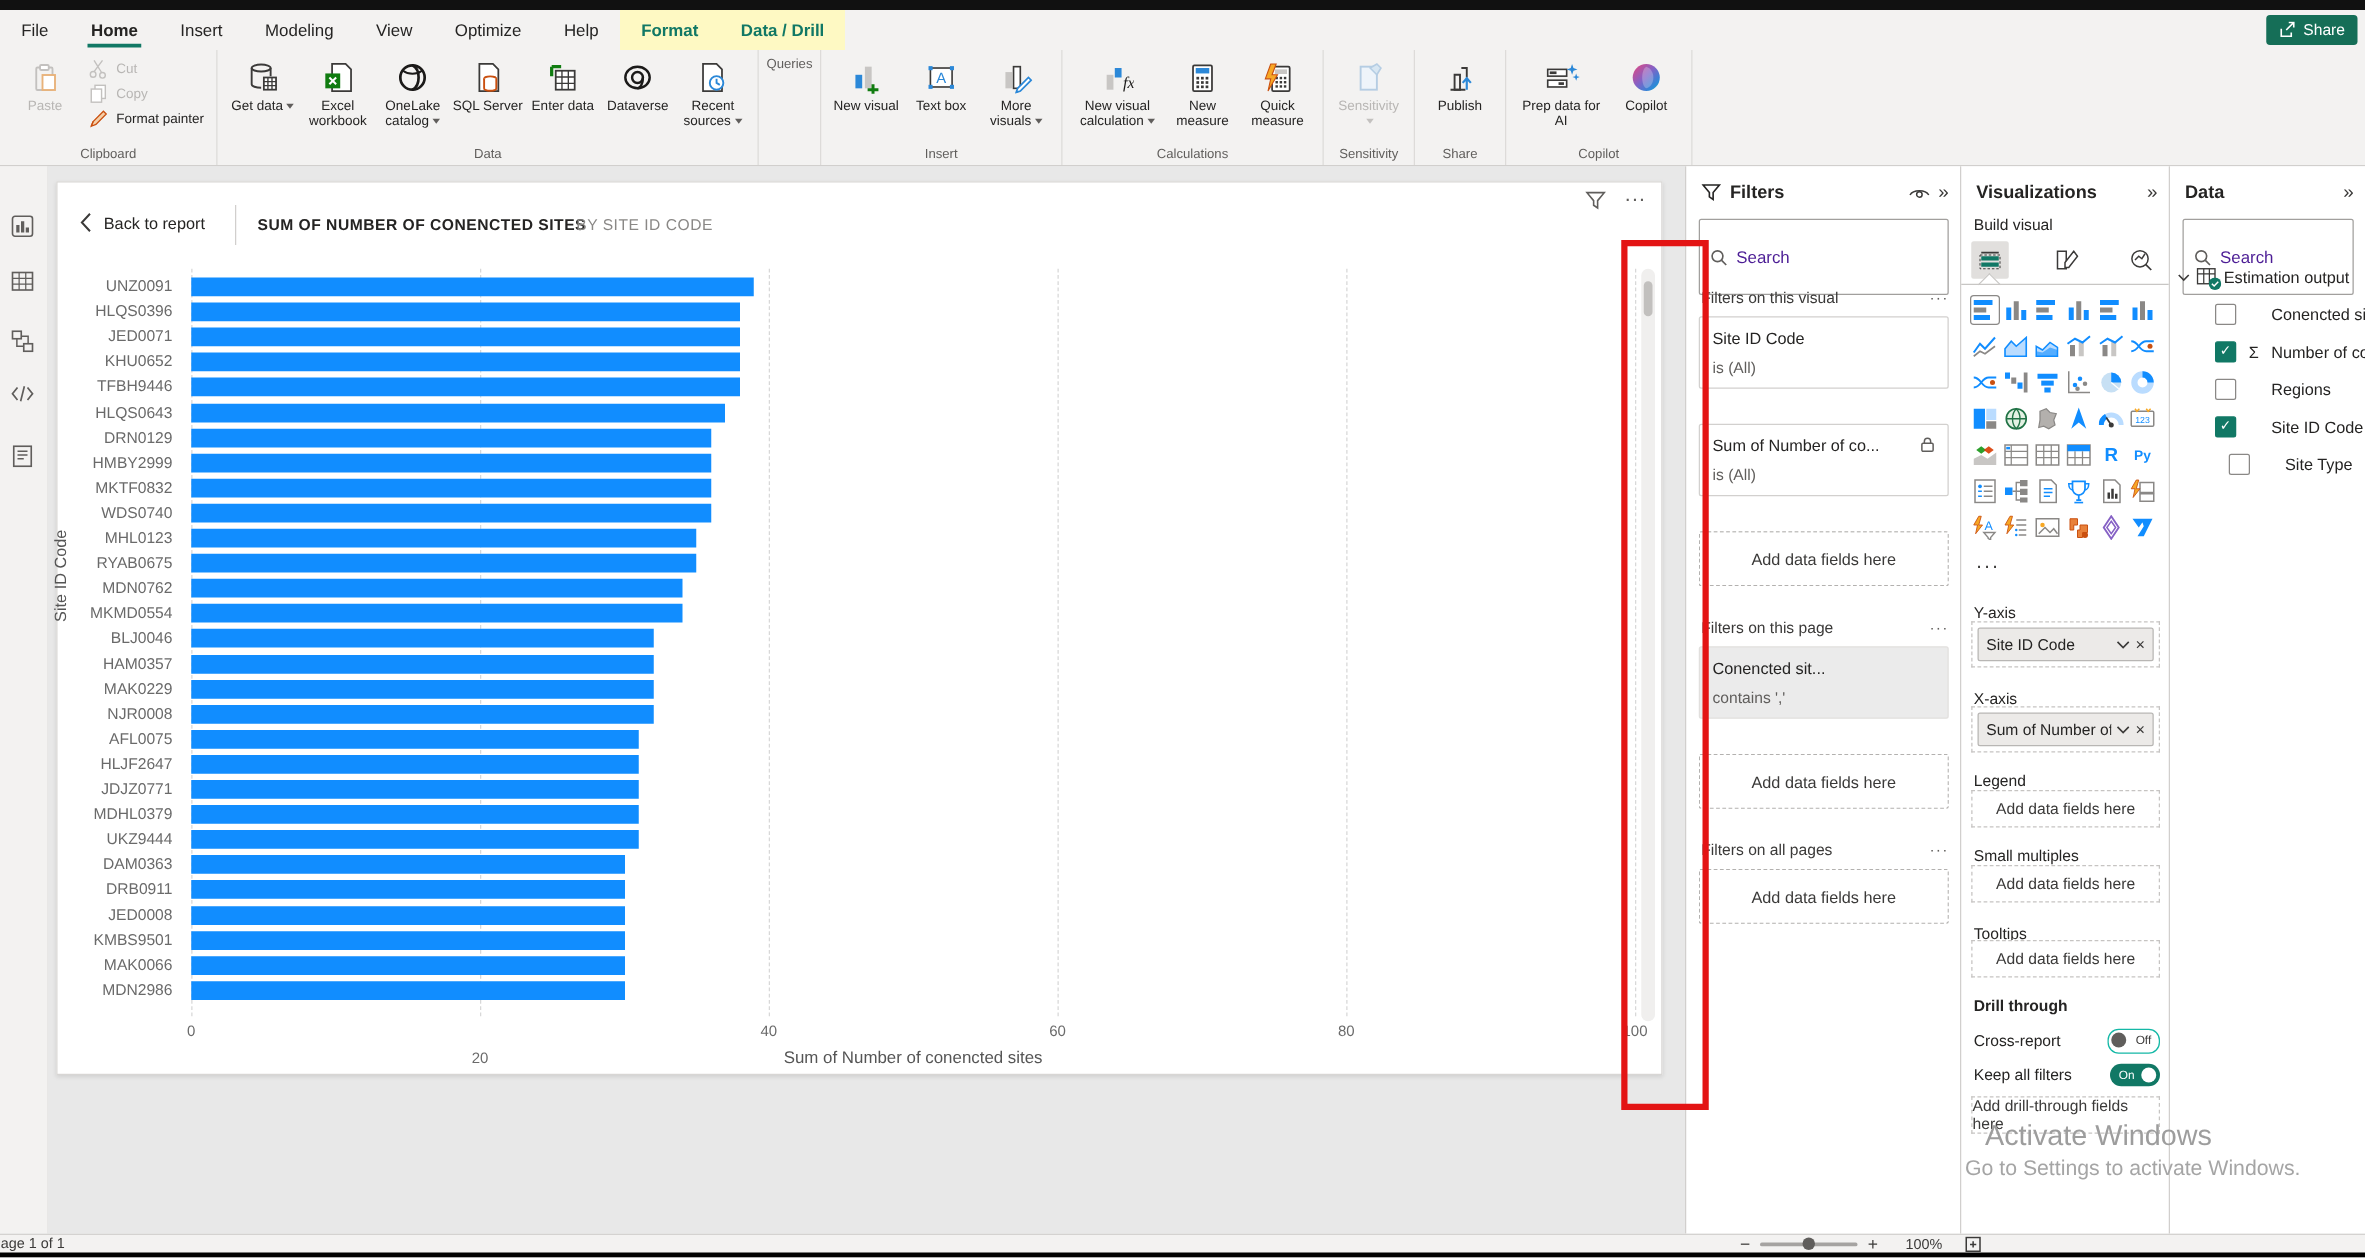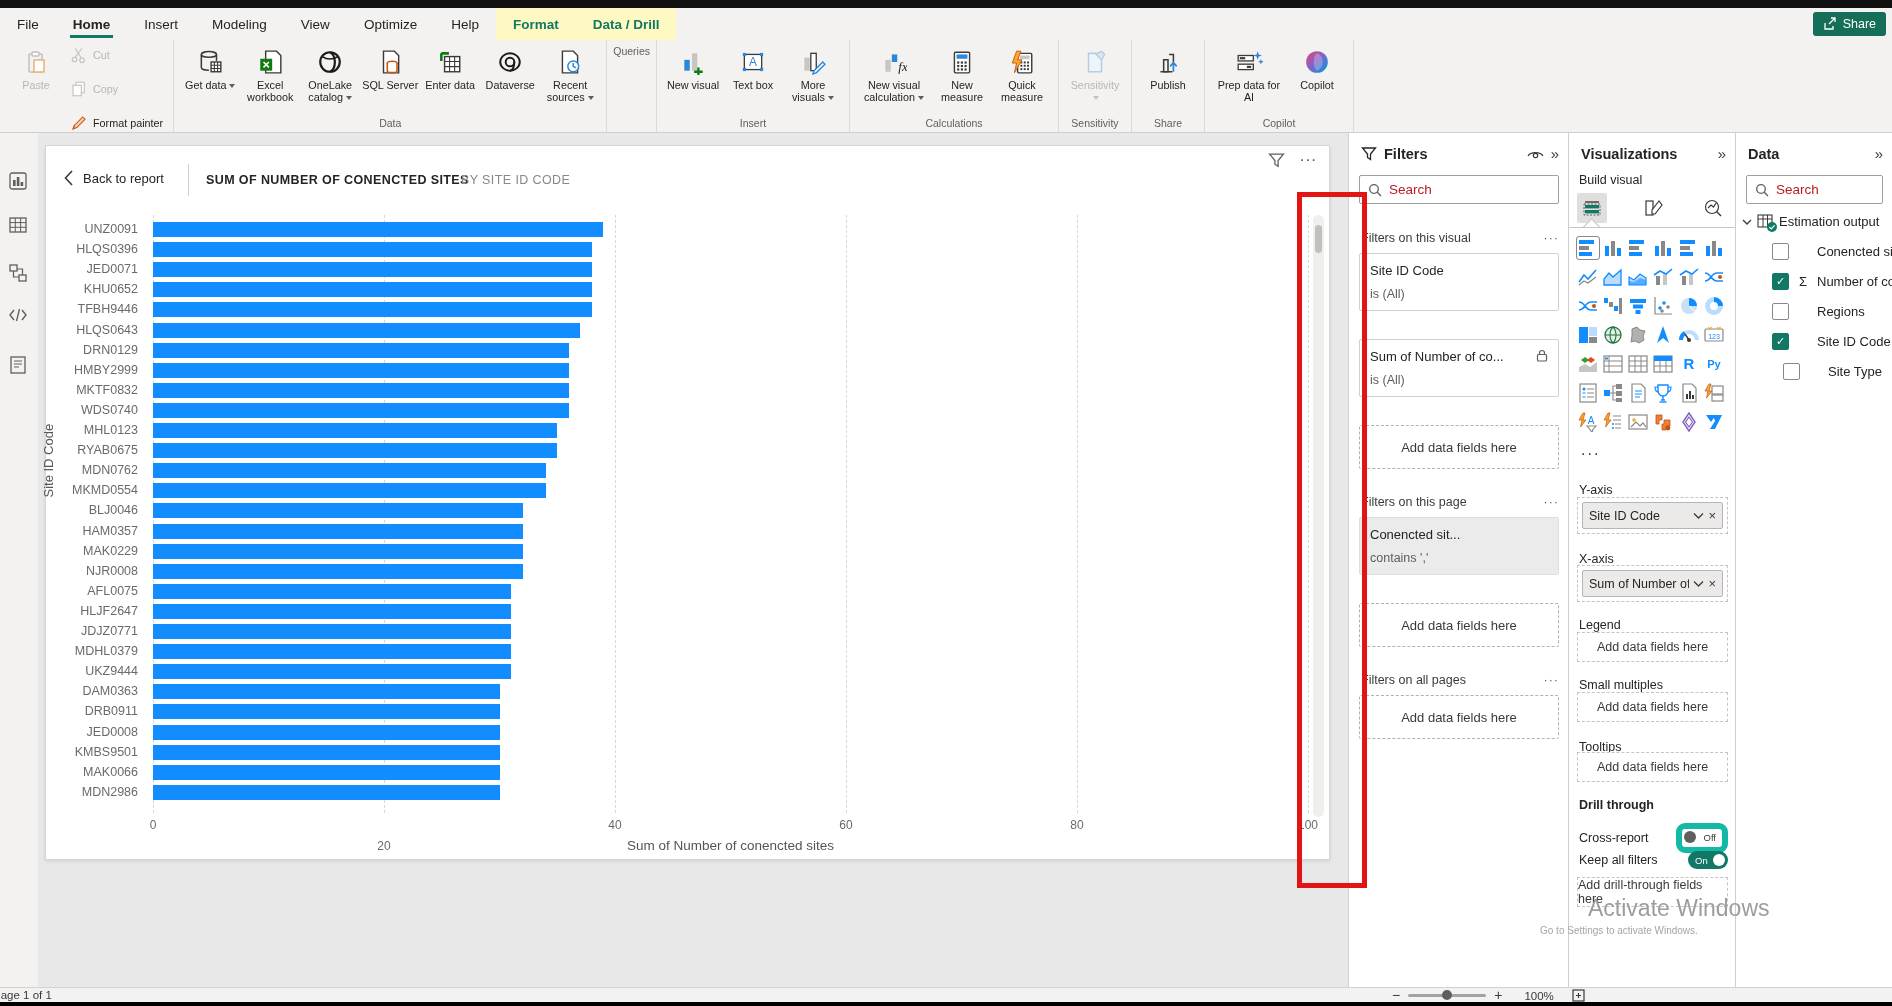--- a/index.html
+++ b/index.html
@@ -20,21 +20,21 @@
   .rgroup{display:flex;flex-direction:column;border-right:1px solid #dddbd9;padding:4px 6px 1px 6px}
   .rgroup-buttons{flex:1;display:flex;align-items:flex-start}
   .rgroup-label{text-align:center;font-size:10.5px;color:#605e5c;padding:1px 0 2px}
   .rbtn{width:56px;min-width:44px;display:flex;flex-direction:column;align-items:center;padding:4px 2px 2px;border-radius:2px;cursor:pointer}
   .rbtn .ricon{height:28px;display:flex;align-items:center;justify-content:center}
   .rbtn .rlabel{font-size:10.8px;line-height:12px;text-align:center;margin-top:3px;color:#252423;max-width:66px}
   .rbtn.disabled .rlabel{color:#b8b6b4}
   .rbtn.wide{width:72px}
   .tri{display:inline-block;width:0;height:0;border-left:3.5px solid transparent;border-right:3.5px solid transparent;border-top:4px solid #605e5c;margin-left:3px;vertical-align:middle}
   .disabled .tri{border-top-color:#c3c1bf}
-  .clip-col{display:flex;flex-direction:column;justify-content:flex-start;gap:16px;padding-top:2px}
+  .clip-col{display:flex;flex-direction:column;justify-content:flex-start;gap:2px;padding-top:2px}
   .rsmall{display:flex;align-items:center;gap:5px;font-size:10.8px;height:18px;padding:0 4px;border-radius:2px;cursor:pointer}
   .rsmall.disabled{color:#b8b6b4}
   
   #left-rail{left:0;top:133px;width:38px;height:854px;background:#f3f2f1;border-right:1px solid #dddbd9}
   .rail-icon{position:absolute;left:8px;width:22px;height:22px;cursor:pointer;color:#605e5c}
   
   #canvas{left:38px;top:133px;width:1310px;height:854px;background:#e8e8e8}
   #visual-card{left:45px;top:145px;width:1283px;height:713px;background:#fff;border:1px solid #d8d6d4;box-shadow:0 1.6px 3.6px rgba(0,0,0,.1)}
   #card-header{position:absolute;left:0;top:0;width:100%;height:52px}
   #back-chip{position:absolute;left:18px;top:24px;display:flex;align-items:center;gap:10px;font-size:13px;color:#252423;cursor:pointer}
@@ -58,21 +58,21 @@
   
   #annotation-rect{left:1297px;top:192px;width:60px;height:686px;border:5px solid #e31414;z-index:60;pointer-events:none}
   
   .panel{top:133px;height:854px;background:#fff;border-left:1px solid #d1cfcd}
   #filters-panel{left:1348px;width:220px}
   #viz-panel{left:1568px;width:167px}
   #data-panel{left:1735px;width:157px;overflow:hidden}
   .panel-header{position:absolute;top:12px;left:12px;right:10px;display:flex;align-items:center;gap:7px;font-size:14.5px;font-weight:bold;color:#252423}
   .panel-header .spacer{flex:1}
   .chev2{font-size:15px;color:#3b3a39;font-weight:normal;cursor:pointer}
-  .searchbox{position:absolute;left:10px;right:10px;top:42px;height:27px;border:1px solid #a19f9d;background:#fff;border-radius:2px;display:flex;align-items:center;gap:7px;padding:0 8px;color:#b91c1c;font-size:13.5px}
+  .searchbox{position:absolute;left:10px;right:10px;top:42px;height:27px;border:1px solid #a19f9d;background:#fff;border-radius:2px;display:flex;align-items:center;gap:7px;padding:16px 8px;color:#4c1d95;font-size:13.5px}
   .sect-head{position:absolute;left:12px;right:10px;display:flex;font-size:12.5px;color:#3b3a39}
   .sect-head .dots{margin-left:auto;color:#605e5c;letter-spacing:1px;cursor:pointer}
   .fcard{position:absolute;left:10px;right:10px;background:#fff;border:1px solid #d2d0ce;border-radius:2px;padding:9px 10px;font-size:13px}
   .fcard .cond{color:#605e5c;font-size:12.5px;margin-top:9px}
   .fcard.gray{background:#ebebeb;border-color:#e1dfdd}
   .fcard.gray .t{font-weight:normal}
   .addbox{position:absolute;left:10px;right:10px;border:1px dashed #b3b1af;background:#fff;border-radius:2px;display:flex;align-items:center;justify-content:center;font-size:13px;color:#3b3a39}
   .locki{float:right;color:#605e5c}
   
   #build-label{position:absolute;left:10px;top:40px;font-size:12.5px;font-weight:normal}
@@ -87,37 +87,37 @@
   #viz-more{position:absolute;left:12px;top:308px;letter-spacing:2px;color:#3b3a39;cursor:pointer}
   .well-label{position:absolute;left:10px;font-size:12.5px;color:#252423}
   .well-label.bold{font-weight:bold}
   .well-dash{position:absolute;left:8px;right:8px;border:1px dashed #c6c4c2;padding:4px;background:#fff}
   .pill{height:25px;background:#eceae8;border:1px solid #b8b6b4;border-radius:2px;display:flex;align-items:center;font-size:12.5px;padding:0 6px;gap:4px}
   .pill .pt{flex:1;white-space:nowrap;overflow:hidden}
   .pill .px{color:#3b3a39;cursor:pointer;font-size:13px}
   .addbox2{position:absolute;left:8px;right:8px;height:28px;border:1px dashed #c6c4c2;background:#fff;display:flex;align-items:center;justify-content:center;font-size:12.5px;color:#3b3a39}
   .drill-row{position:absolute;left:10px;right:8px;display:flex;align-items:center;font-size:12.5px}
   .toggle{margin-left:auto;width:40px;height:18px;border-radius:9px;position:relative;font-size:9.5px;cursor:pointer}
-  .toggle.off{border:6px solid #14b8a6;background:#fff;color:#3b3a39}
+  .toggle.off{border:1px solid #14b8a6;background:#fff;color:#3b3a39}
   .toggle.off .knob{position:absolute;left:2px;top:2px;width:12px;height:12px;border-radius:50%;background:#605e5c}
   .toggle.off .tlab{position:absolute;right:6px;top:3px}
   .toggle.on{background:#117865;color:#fff}
   .toggle.on .knob{position:absolute;right:3px;top:3px;width:12px;height:12px;border-radius:50%;background:#fff}
   .toggle.on .tlab{position:absolute;left:7px;top:4px}
   
   .tree-root{position:absolute;left:6px;top:80px;display:flex;align-items:center;gap:5px;font-size:13px;cursor:pointer}
   .field-row{position:absolute;left:0;width:100%;height:28px;display:flex;align-items:center;cursor:pointer}
   .cbx{width:15px;height:15px;border:1px solid #8a8886;border-radius:2px;margin-left:36px;background:#fff;flex:none}
   .cbx.checked{background:#117865;border-color:#117865;color:#fff;font-size:11px;line-height:14px;text-align:center}
   .sigma{width:16px;text-align:center;font-size:13px;margin-left:6px;flex:none}
   .fname{margin-left:6px;font-size:13px;white-space:nowrap}
   .fname.ind{margin-left:28px}
   
   #watermark1{left:1588px;top:895px;font-size:23px;color:#9d9d9d}
-  #watermark2{left:1540px;top:925px;font-size:10px;color:#a5a5a5}
+  #watermark2{left:1572px;top:925px;font-size:17px;color:#a5a5a5}
   
   #statusbar{left:0;top:987px;width:1892px;height:15px;background:#f3f2f1;border-top:1px solid #d4d2d0;font-size:11.5px;color:#3b3a39}
   #page-label{position:absolute;left:-7px;top:1px}
   #zoom-controls{position:absolute;left:1392px;top:0px;display:flex;align-items:center;gap:8px;height:15px}
   #zoom-track{width:78px;height:3px;background:#a5a3a1;border-radius:2px;position:relative}
   #zoom-knob{position:absolute;left:34px;top:-4px;width:10px;height:10px;border-radius:50%;background:#605e5c}
   #bottombar{left:0;top:1002px;width:1892px;height:4px;background:#000}
   .zbtn{cursor:pointer;font-size:14px;line-height:13px}
 </style>
 </head>

